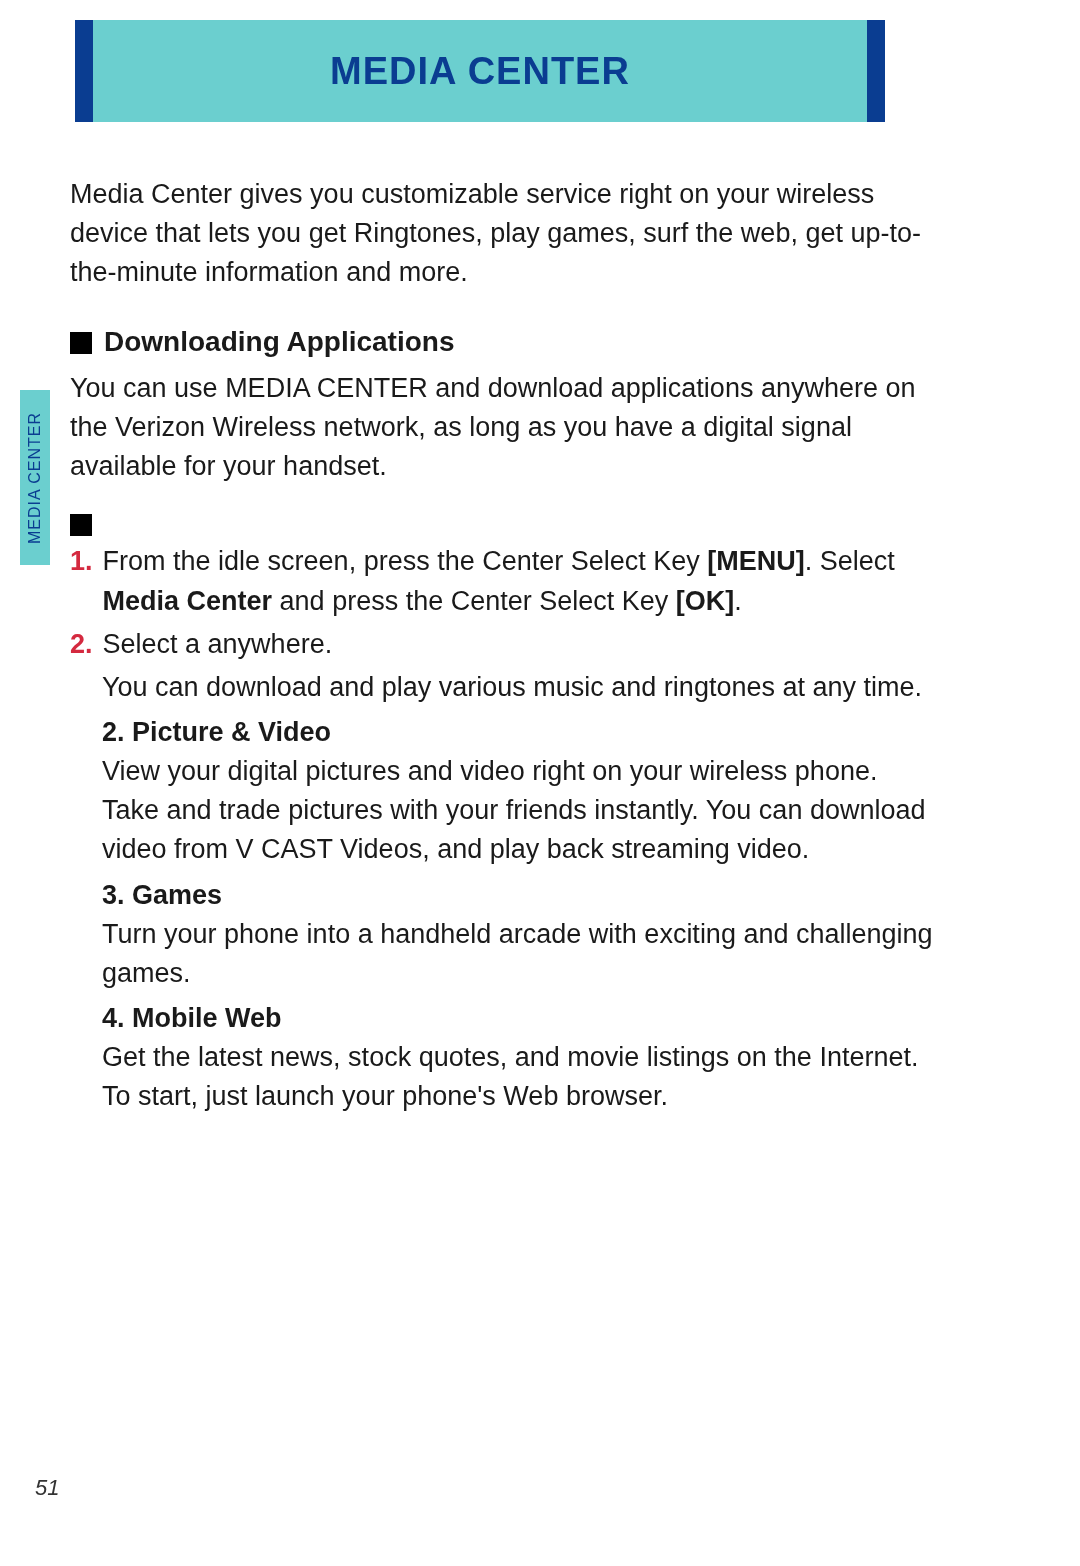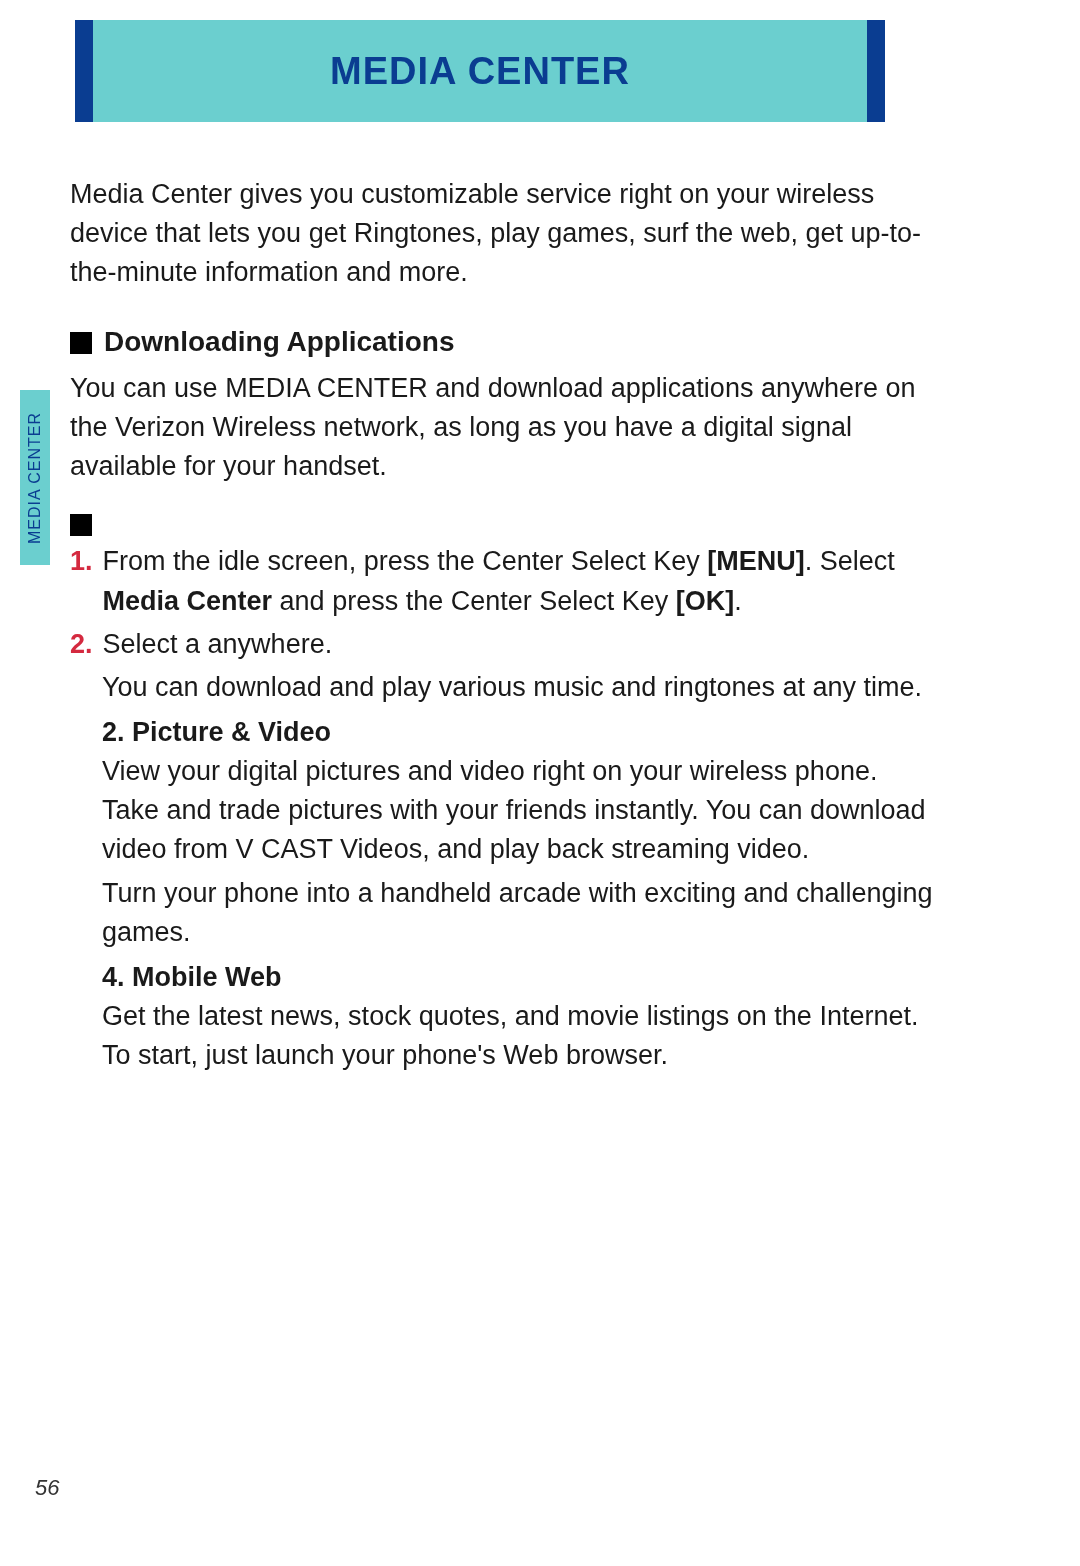--- a/index.html
+++ b/index.html
@@ -181,24 +181,25 @@
         <span class="step-num">2.</span>
         <span class="step-body">Select a anywhere.</span>
       </div>
 
       <div class="submenu-block">
         <div class="submenu-body">You can download and play various music and ringtones at any time.</div>
 
         <div class="submenu-title">2. Picture &amp; Video</div>
         <div class="submenu-body">View your digital pictures and video right on your wireless phone. Take and trade pictures with your friends instantly. You can download video from V CAST Videos, and play back streaming video.</div>
 
+        <div class="submenu-title">3. Games</div>
         <div class="submenu-body">Turn your phone into a handheld arcade with exciting and challenging games.</div>
 
         <div class="submenu-title">4. Mobile Web</div>
         <div class="submenu-body">Get the latest news, stock quotes, and movie listings on the Internet. To start, just launch your phone's Web browser.</div>
       </div>
     </div>
 
   </div>
 
-  <div class="page-num">56</div>
+  <div class="page-num">51</div>
 
 </div>
 
 </body></html>

